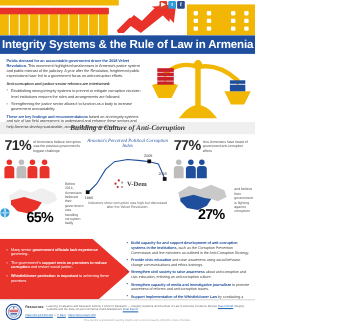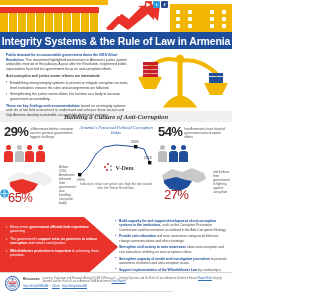--- a/index.html
+++ b/index.html
@@ -123,22 +123,23 @@
     position: absolute; bottom: 0; left: 0; width: 9px; height: 11px;
     border-radius: 3px 3px 0 0;
   }
   .fig.red .head, .fig.red .body { background: #e8322a; }
   .fig.gray .head, .fig.gray .body { background: #bdbdbd; }
   .fig.blue .head, .fig.blue .body { background: #1f4e9c; }
 
   .map-row { display: flex; align-items: center; gap: 3px; margin-top: 3px; }
   .map-wrap { position: relative; width: 52px; height: 34px; }
   .map-cap {
-    position: absolute; font-size: 13px; font-weight: normal; color: #b91c1c;
+    position: absolute; font-size: 13px; font-weight: bold; color: #000000;
     letter-spacing: -0.6px;
+    margin-left: 16px;
   }
   .map-note { font-size: 3.2px; line-height: 4px; color: #555; width: 34px; }
 
   
   .chart-title {
     text-align: center; font-size: 4.4px; font-style: italic;
     color: #1f4e9c; line-height: 5.4px; margin-bottom: 1px;
     font-family: "Liberation Serif", serif;
   }
   .chart-area { position: relative; width: 84px; height: 44px; }
@@ -302,21 +303,21 @@
   </div>
 
   <div class="sec-banner">
     <span>Building a Culture of Anti-Corruption</span>
   </div>
 
   <div class="stats">
 
     <div class="stat-col">
       <div class="stat-block">
-        <div class="pct">29%</div>
+        <div class="pct">71%</div>
         <div class="stat-desc">of Armenians believe corruption was the previous government's biggest challenge</div>
       </div>
       <div class="figs">
         <div class="fig red">
             <span class="head"></span>
             <span class="body"></span>
           </div>
         <div class="fig gray">
             <span class="head"></span>
             <span class="body"></span>
@@ -368,21 +369,21 @@
             <i class="g" style="left:6px; top:6px;"></i>
           </div>
           <span class="vdem-txt">V-Dem</span>
         </div>
       </div>
       <div class="chart-note">Indicators show corruption was high but decreased after the Velvet Revolution.</div>
     </div>
 
     <div class="stat-col">
       <div class="stat-block">
-        <div class="pct">54%</div>
+        <div class="pct">77%</div>
         <div class="stat-desc">how Armenians have heard of government anti-corruption efforts</div>
       </div>
       <div class="figs">
         <div class="fig gray">
             <span class="head"></span>
             <span class="body"></span>
           </div>
         <div class="fig blue">
             <span class="head"></span>
             <span class="body"></span>

